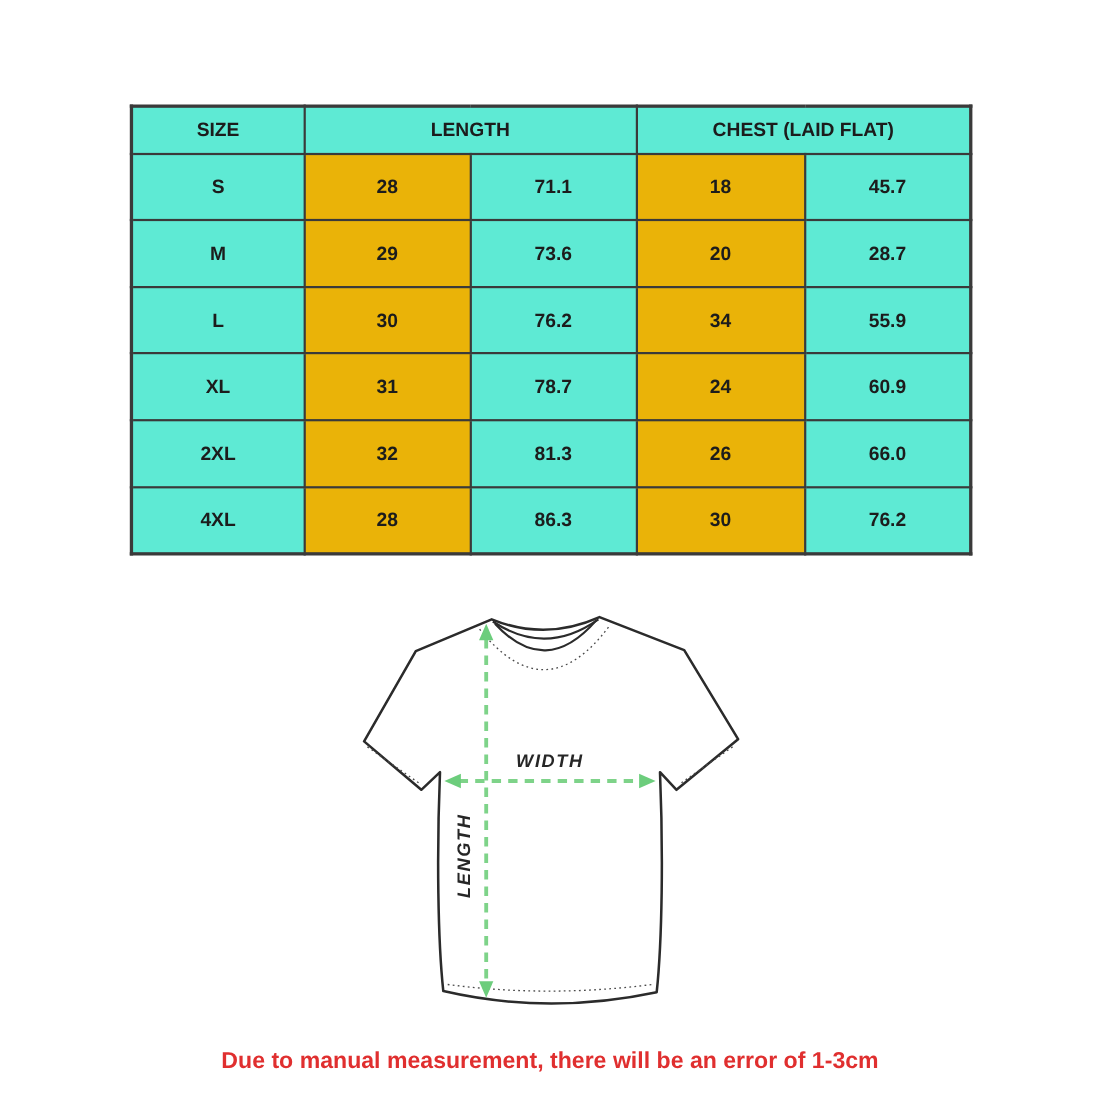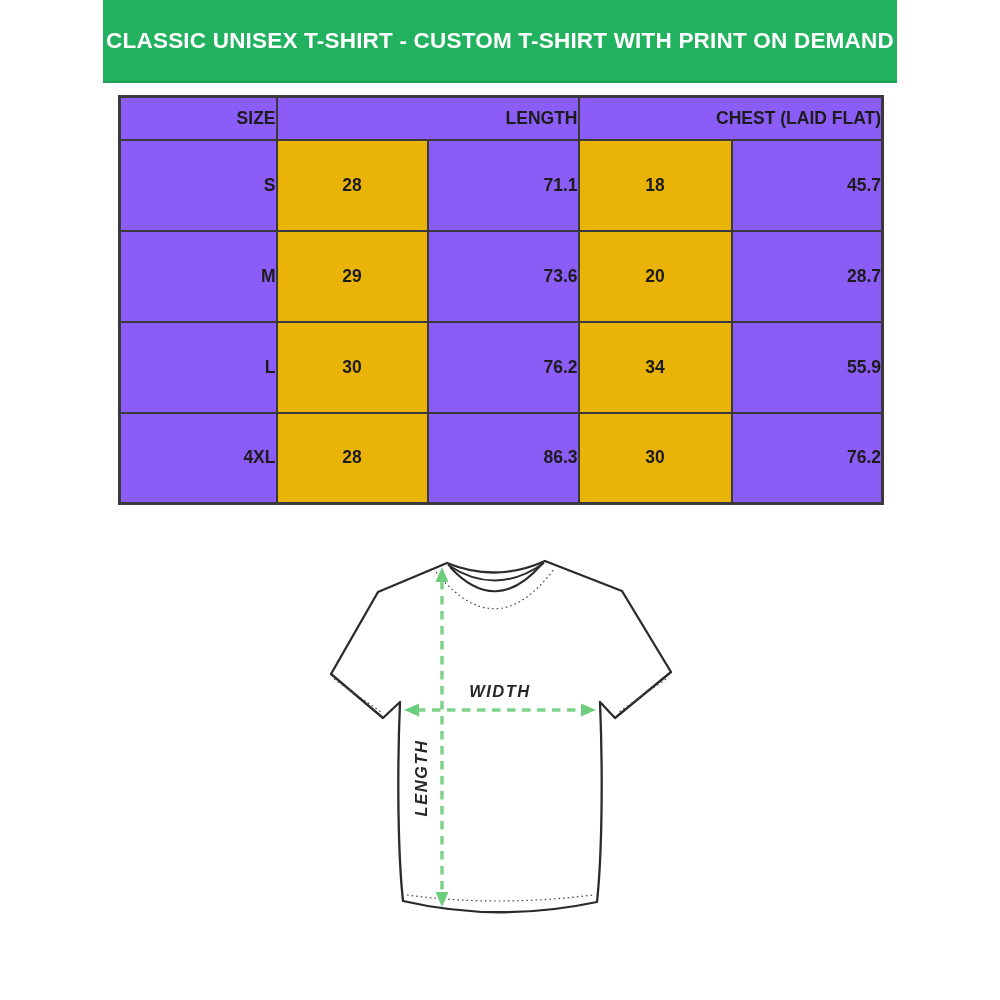--- a/index.html
+++ b/index.html
@@ -19,21 +19,21 @@
     position:absolute;left:118px;top:95px;width:763px;height:410px;
     border-collapse:collapse;table-layout:fixed;
   }
   table.size-table th,table.size-table td{
     border:2px solid #3a3a3a;text-align:center;vertical-align:middle;
     font-weight:bold;font-size:17.5px;color:#1c1c1c;background:#eab308;padding:0;
   }
   table.size-table{border:3px solid #3a3a3a;}
   table.size-table thead tr{height:43px;}
   table.size-table tbody tr{height:45px;}
-  table.size-table .shade{background:#8b5cf6;text-align:right;}
+  table.size-table .shade{background:#5eead4;}
   .diagram{
     position:absolute;left:300px;top:545px;width:400px;height:400px;margin:0;font-style:italic;
   }
   .outline{fill:#ffffff;stroke:#2b2b2b;stroke-width:2.3;stroke-linejoin:round;}
   .thin{fill:none;stroke:#2b2b2b;stroke-width:2;}
   .stitch{fill:none;stroke:#4a4a4a;stroke-width:1.2;stroke-dasharray:1.6 3;}
   .arrow{fill:none;stroke:#7ed389;stroke-width:3.5;stroke-dasharray:8.5 6.5;}
   .ahead{fill:#6ccd7c;stroke:none;}
   .svglabel{
     font-family:"Liberation Sans",sans-serif;font-weight:bold;font-size:16.5px;
@@ -42,23 +42,20 @@
   .note{
     position:absolute;left:0;top:953px;width:1000px;margin:0;text-align:center;
     color:#e02f2f;font-weight:bold;font-size:21px;
   }
 </style>
 </head>
 <body>
 
 <div class="page">
 
-  <header class="banner">
-    <h1>CLASSIC UNISEX T-SHIRT - CUSTOM T-SHIRT WITH PRINT ON DEMAND</h1>
-  </header>
 
   <table class="size-table">
     <colgroup>
       <col style="width:157px">
         <col style="width:151px">
         <col style="width:151px">
         <col style="width:153px">
         <col style="width:151px">
     </colgroup>
     <thead>
@@ -82,20 +79,34 @@
         <td class="shade">73.6</td>
         <td>20</td>
         <td class="shade">28.7</td>
       </tr>
       <tr>
         <td class="shade">L</td>
         <td>30</td>
         <td class="shade">76.2</td>
         <td>34</td>
         <td class="shade">55.9</td>
+      </tr>
+      <tr>
+        <td class="shade">XL</td>
+        <td>31</td>
+        <td class="shade">78.7</td>
+        <td>24</td>
+        <td class="shade">60.9</td>
+      </tr>
+      <tr>
+        <td class="shade">2XL</td>
+        <td>32</td>
+        <td class="shade">81.3</td>
+        <td>26</td>
+        <td class="shade">66.0</td>
       </tr>
       <tr>
         <td class="shade">4XL</td>
         <td>28</td>
         <td class="shade">86.3</td>
         <td>30</td>
         <td class="shade">76.2</td>
       </tr>
     </tbody>
   </table>
@@ -132,14 +143,15 @@
 
       <line class="arrow" x1="117" y1="165" x2="283" y2="165"></line>
       <polygon class="ahead" points="104,165 119,158.5 119,171.5"></polygon>
       <polygon class="ahead" points="296,165 281,158.5 281,171.5"></polygon>
 
       <text class="svglabel" x="200" y="152" text-anchor="middle">WIDTH</text>
       <text class="svglabel" x="122" y="238" text-anchor="middle" transform="rotate(-90 122 233)">LENGTH</text>
     </svg>
   </figure>
 
+  <p class="note">Due to manual measurement, there will be an error of 1-3cm</p>
 
 </div>
 
 </body></html>

